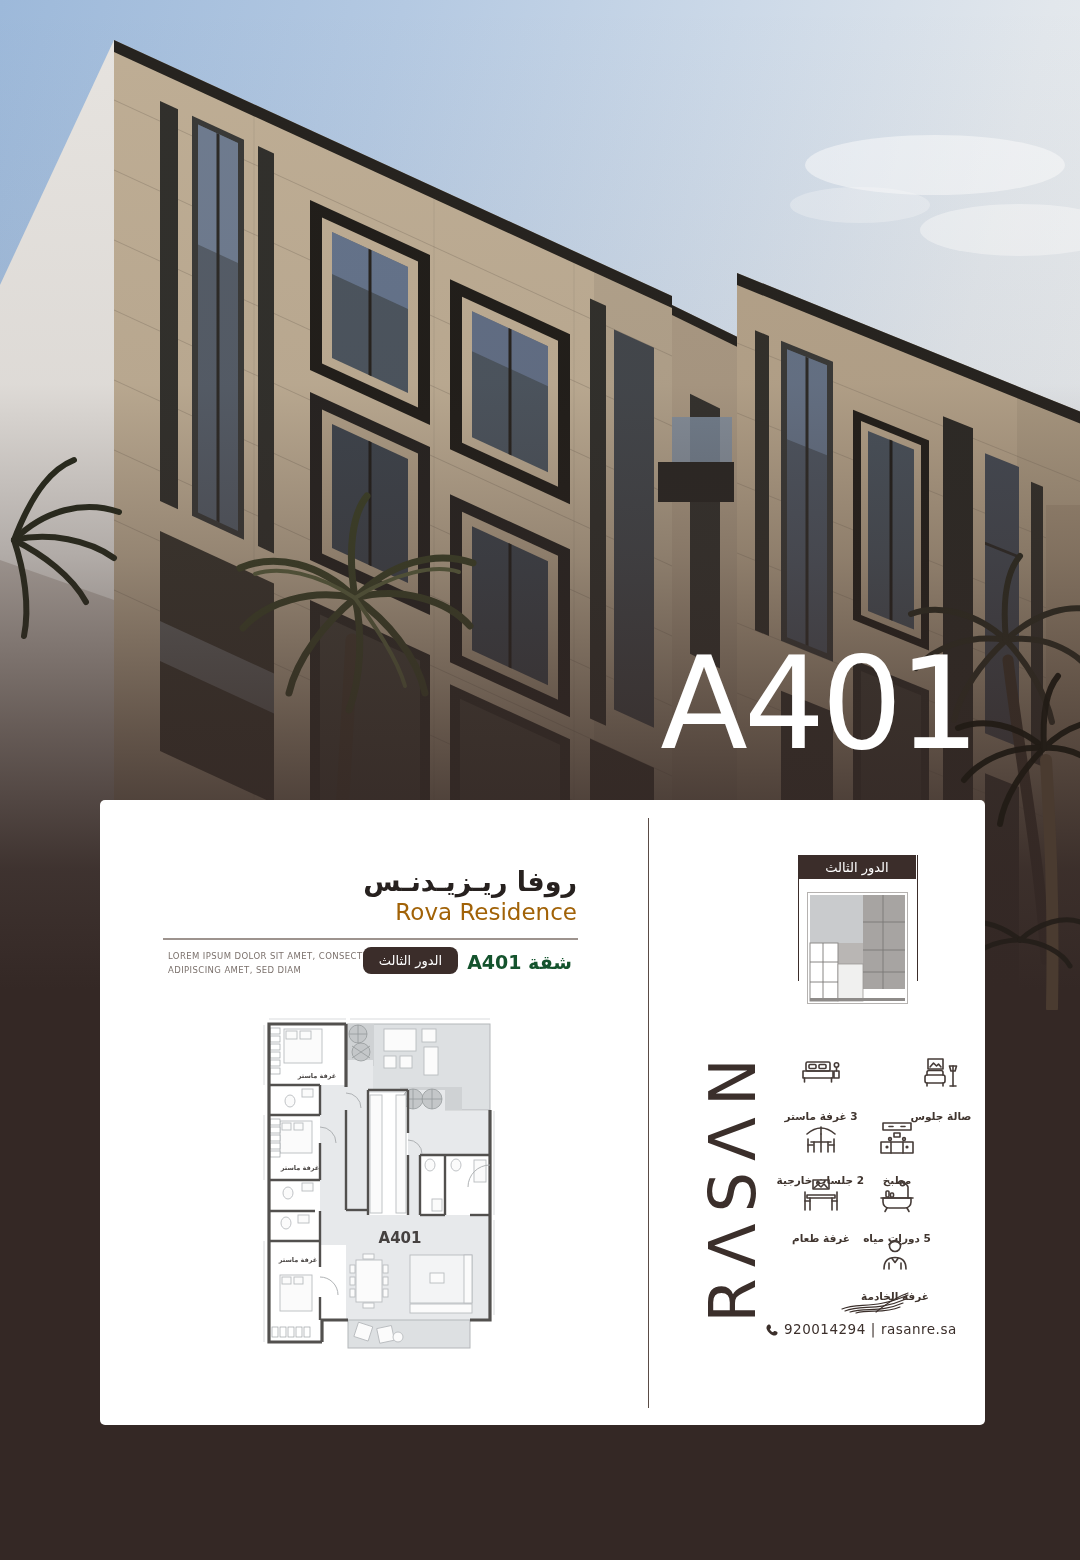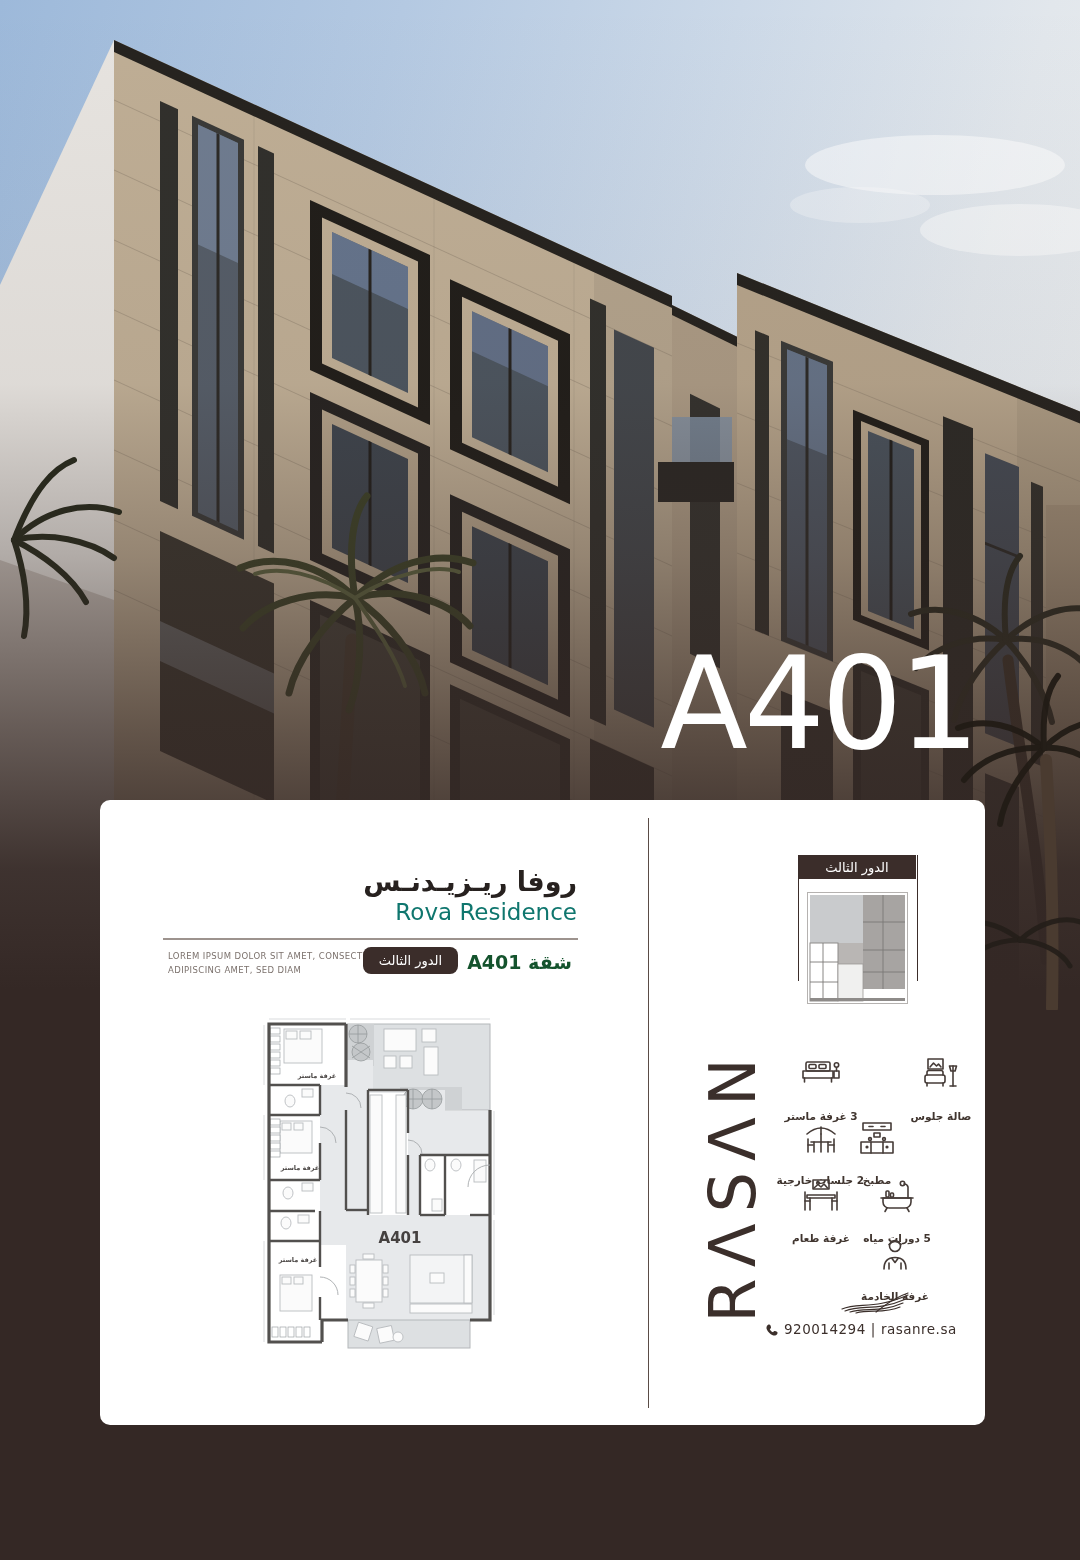--- a/index.html
+++ b/index.html
@@ -12,26 +12,26 @@
   .hero svg.scene{position:absolute;left:0;top:0;}
   .hero-shade{position:absolute;left:0;top:0;width:1080px;height:1010px;
         background:linear-gradient(to bottom,rgba(53,40,36,0) 0%,rgba(53,40,36,0.05) 38%,
                    rgba(53,40,36,0.30) 55%,rgba(53,40,36,0.66) 72%,rgba(52,40,37,0.93) 86%,#342825 98%);}
   .palm-front{position:absolute;right:0;top:640px;}
   .hero-unit{position:absolute;right:104px;top:640px;color:#ffffff;
         font-size:128px;font-weight:500;letter-spacing:-4px;line-height:1;z-index:5;}
 
   
   .card{position:absolute;left:100px;top:800px;width:885px;height:625px;
-        background:#ffffff;border-radius:10px;z-index:10;}
+        background:#ffffff;border-radius:5px;z-index:10;}
   .card *{position:absolute;}
 
   .title-ar{right:408px;top:66px;font-size:27px;font-weight:700;color:#27211f;
         direction:rtl;white-space:nowrap;}
-  .title-en{right:408px;top:99px;font-size:23px;font-weight:400;color:#0f766e;white-space:nowrap;}
+  .title-en{right:408px;top:99px;font-size:23px;font-weight:400;color:#a16207;white-space:nowrap;}
   .divider-h{left:63px;top:138px;width:415px;height:2px;background:#9d938e;}
   .lorem{left:68px;top:149px;width:185px;font-size:8.5px;line-height:14px;
         color:#7b716c;letter-spacing:.4px;font-weight:500;}
   .lorem span{position:static;display:block;white-space:nowrap;}
   .badge{left:263px;top:147px;width:95px;height:27px;background:#3b2d2a;border-radius:8px;
         color:#ffffff;font-size:13px;display:flex;align-items:center;justify-content:center;
         direction:rtl;font-weight:500;}
   .unit-label{right:413px;top:151px;font-size:19px;font-weight:600;color:#14532d;
         direction:rtl;white-space:nowrap;}
 
@@ -47,21 +47,21 @@
 
   .brand{left:483px;top:350px;width:300px;height:70px;transform:rotate(-90deg);
         display:flex;align-items:center;justify-content:center;
         font-size:64px;letter-spacing:11px;color:#3b2f2b;font-weight:400;}
 
   .feature{width:86px;text-align:center;}
   .feature svg{position:static;display:block;margin:0 auto;}
   .feature .flabel{position:static;display:block;margin-top:19px;font-size:10.5px;
         font-weight:700;color:#40352f;direction:rtl;white-space:nowrap;}
   .f0{left:678px;top:257px;} .f1{left:798px;top:257px;}
-  .f2{left:678px;top:321px;} .f3{left:734px;top:321px;}
+  .f2{left:678px;top:321px;} .f3{left:754px;top:321px;}
   .f4{left:678px;top:379px;} .f5{left:754px;top:379px;}
   .f6{left:752px;top:437px;}
 
   .wave{left:740px;top:489px;}
   .contact{left:666px;top:521px;display:flex;align-items:flex-end;gap:5px;
         font-size:13.5px;letter-spacing:.5px;color:#3b2f2b;font-weight:500;white-space:nowrap;}
   .contact span{position:static;}
   .contact svg{position:static;}
 
   .icon{stroke:#453b37;fill:none;stroke-width:1.6;stroke-linecap:round;stroke-linejoin:round;}

